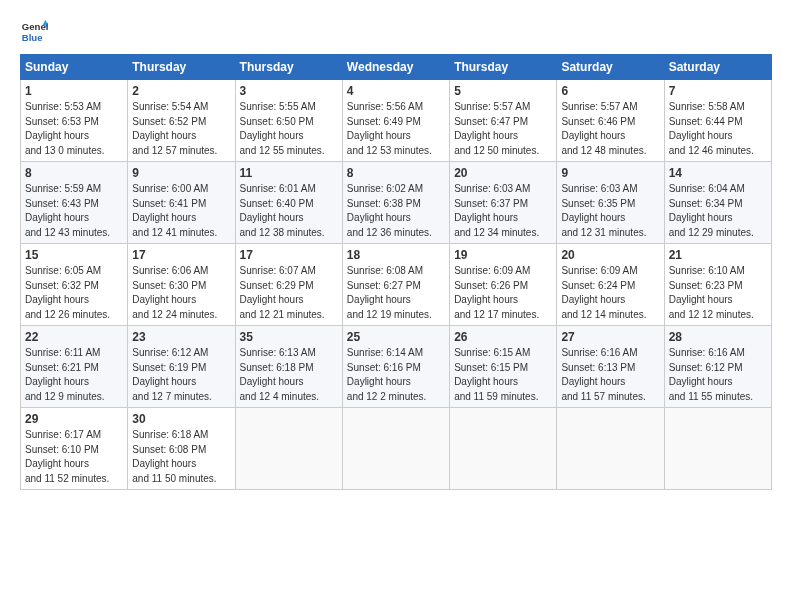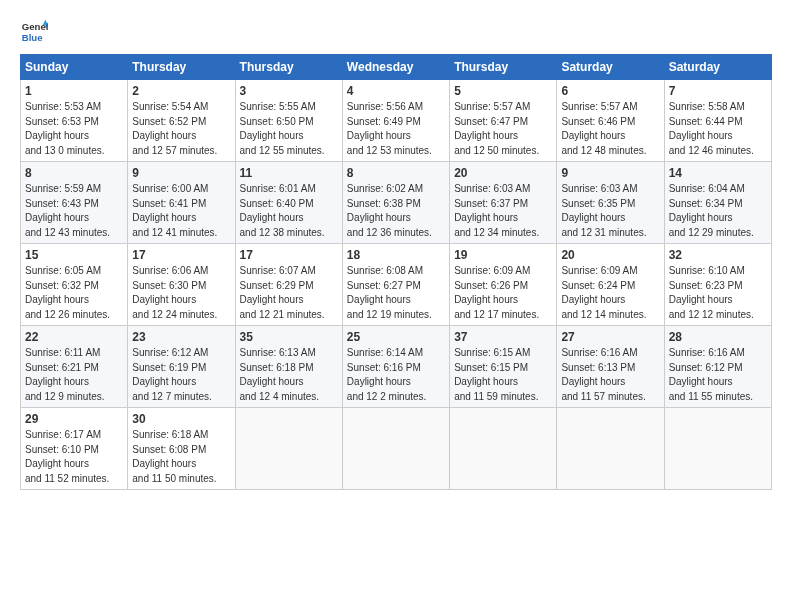--- a/index.html
+++ b/index.html
@@ -195,21 +195,21 @@
       </td>
           <td>
         <span class="day-num">19</span>
         <span class="day-info">Sunrise: 6:09 AM<br>Sunset: 6:26 PM<br>Daylight hours<br>and 12 17 minutes.</span>
       </td>
           <td>
         <span class="day-num">20</span>
         <span class="day-info">Sunrise: 6:09 AM<br>Sunset: 6:24 PM<br>Daylight hours<br>and 12 14 minutes.</span>
       </td>
           <td>
-        <span class="day-num">32</span>
+        <span class="day-num">21</span>
         <span class="day-info">Sunrise: 6:10 AM<br>Sunset: 6:23 PM<br>Daylight hours<br>and 12 12 minutes.</span>
       </td>
         </tr>
         <tr>
           <td>
         <span class="day-num">22</span>
         <span class="day-info">Sunrise: 6:11 AM<br>Sunset: 6:21 PM<br>Daylight hours<br>and 12 9 minutes.</span>
       </td>
           <td>
         <span class="day-num">23</span>
@@ -217,21 +217,21 @@
       </td>
           <td>
         <span class="day-num">35</span>
         <span class="day-info">Sunrise: 6:13 AM<br>Sunset: 6:18 PM<br>Daylight hours<br>and 12 4 minutes.</span>
       </td>
           <td>
         <span class="day-num">25</span>
         <span class="day-info">Sunrise: 6:14 AM<br>Sunset: 6:16 PM<br>Daylight hours<br>and 12 2 minutes.</span>
       </td>
           <td>
-        <span class="day-num">37</span>
+        <span class="day-num">26</span>
         <span class="day-info">Sunrise: 6:15 AM<br>Sunset: 6:15 PM<br>Daylight hours<br>and 11 59 minutes.</span>
       </td>
           <td>
         <span class="day-num">27</span>
         <span class="day-info">Sunrise: 6:16 AM<br>Sunset: 6:13 PM<br>Daylight hours<br>and 11 57 minutes.</span>
       </td>
           <td>
         <span class="day-num">28</span>
         <span class="day-info">Sunrise: 6:16 AM<br>Sunset: 6:12 PM<br>Daylight hours<br>and 11 55 minutes.</span>
       </td>

